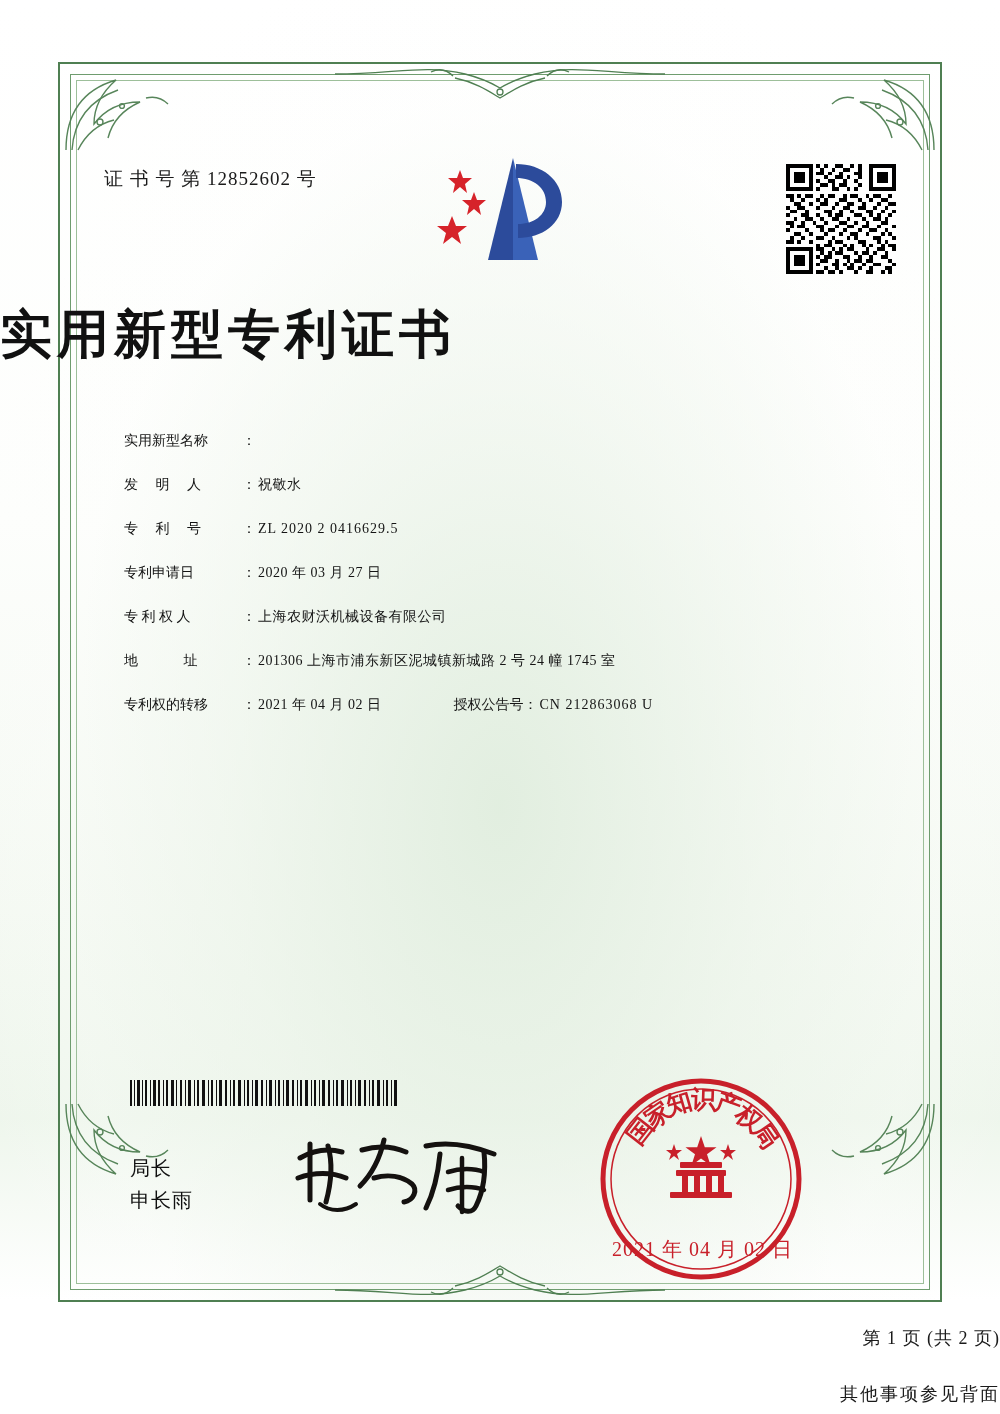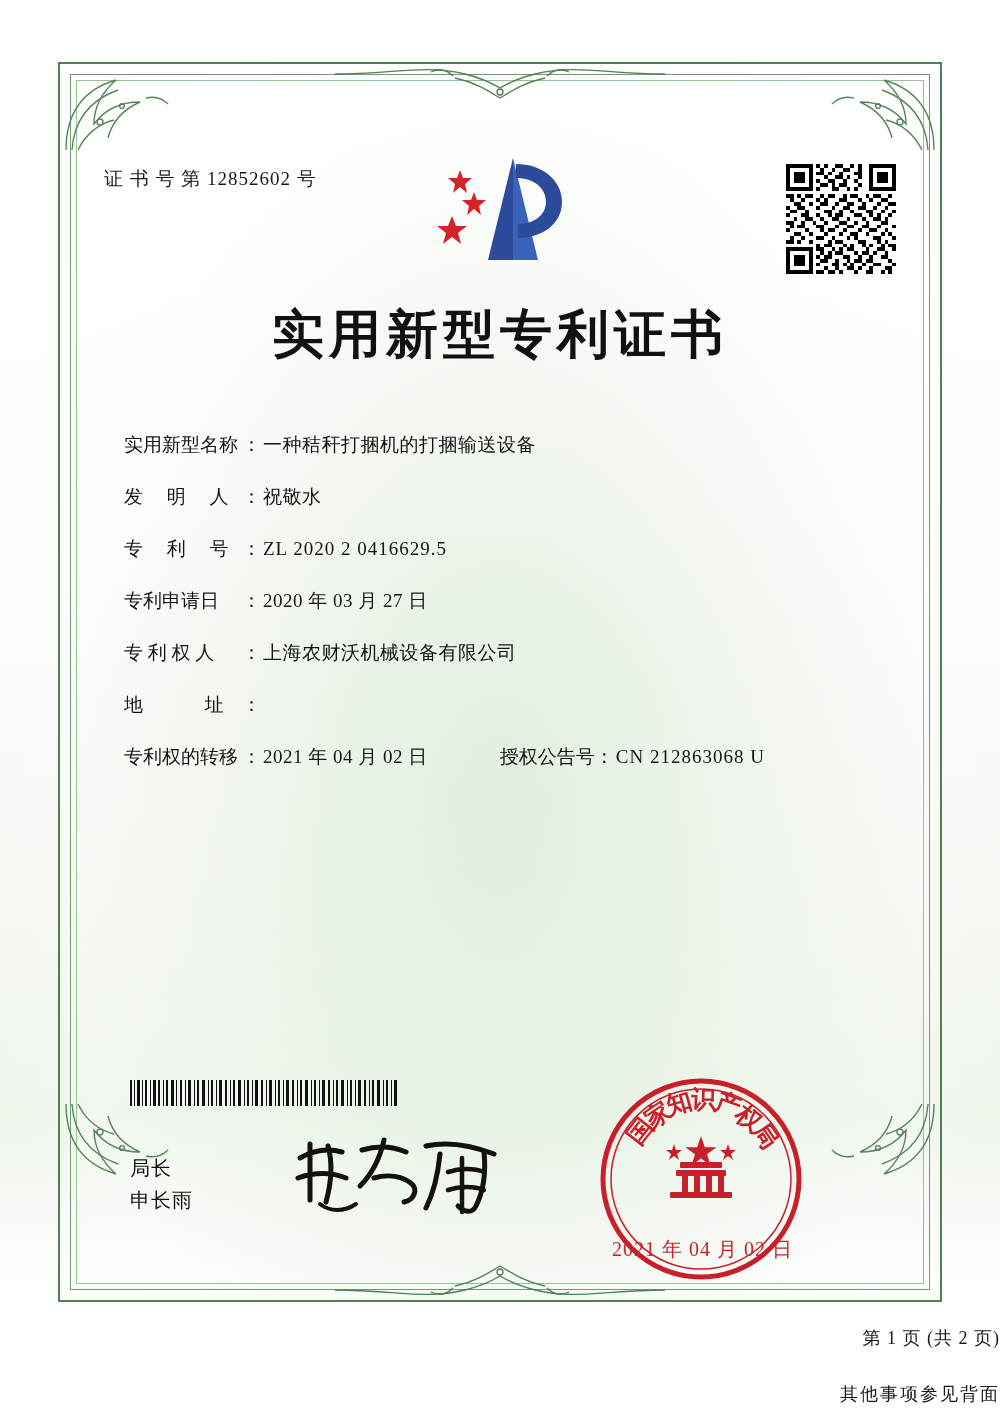--- a/index.html
+++ b/index.html
@@ -115,40 +115,40 @@
     width: 110px;
     height: 110px;
   }
   .qr svg { display:block; width:100%; height:100%; }
 
   
   .doc-title {
     position: absolute;
     left: 0; right: 0;
     top: 300px;
-    text-align: center;
+    text-align: left;
     font-family: "DejaVu Serif", serif;
     font-weight: bold;
     font-size: 52px;
     letter-spacing: 5px;
     color: #111111;
   }
 
   
   .fields {
     position: absolute;
     left: 124px;
     top: 432px;
     width: 760px;
   }
   .field-row {
     display: flex;
     align-items: baseline;
     margin-bottom: 26px;
-    font-size: 19px;
+    font-size: 14px;
     color: #141414;
     white-space: nowrap;
   }
   .field-label {
     display: inline-block;
     width: 118px;
     letter-spacing: 0px;
   }
   .field-sep { margin-right: 2px; }
   .field-value { letter-spacing: 0.5px; }
@@ -543,21 +543,20 @@
     </svg>
   </div>
 
   <div class="doc-title">实用新型专利证书</div>
 
   <div class="fields">
 
     <div class="field-row">
       <span class="field-label">实用新型名称</span>
       <span class="field-sep">：</span>
-      <span class="field-value">一种秸秆打捆机的打捆输送设备</span>
     </div>
 
     <div class="field-row">
       <span class="field-label">发　 明　 人</span>
       <span class="field-sep">：</span>
       <span class="field-value">祝敬水</span>
     </div>
 
     <div class="field-row">
       <span class="field-label">专　 利　 号</span>
@@ -573,20 +572,21 @@
 
     <div class="field-row">
       <span class="field-label">专 利 权 人</span>
       <span class="field-sep">：</span>
       <span class="field-value">上海农财沃机械设备有限公司</span>
     </div>
 
     <div class="field-row">
       <span class="field-label">地　　　 址</span>
       <span class="field-sep">：</span>
+      <span class="field-value">201306 上海市浦东新区泥城镇新城路 2 号 24 幢 1745 室</span>
     </div>
 
     <div class="field-row two-col">
       <span class="field-label">专利权的转移</span>
       <span class="field-sep">：</span>
       <span class="field-value">2021 年 04 月 02 日</span>
       <span class="field-label2">授权公告号</span>
       <span class="field-sep">：</span>
       <span class="field-value mono">CN 212863068 U</span>
     </div>

